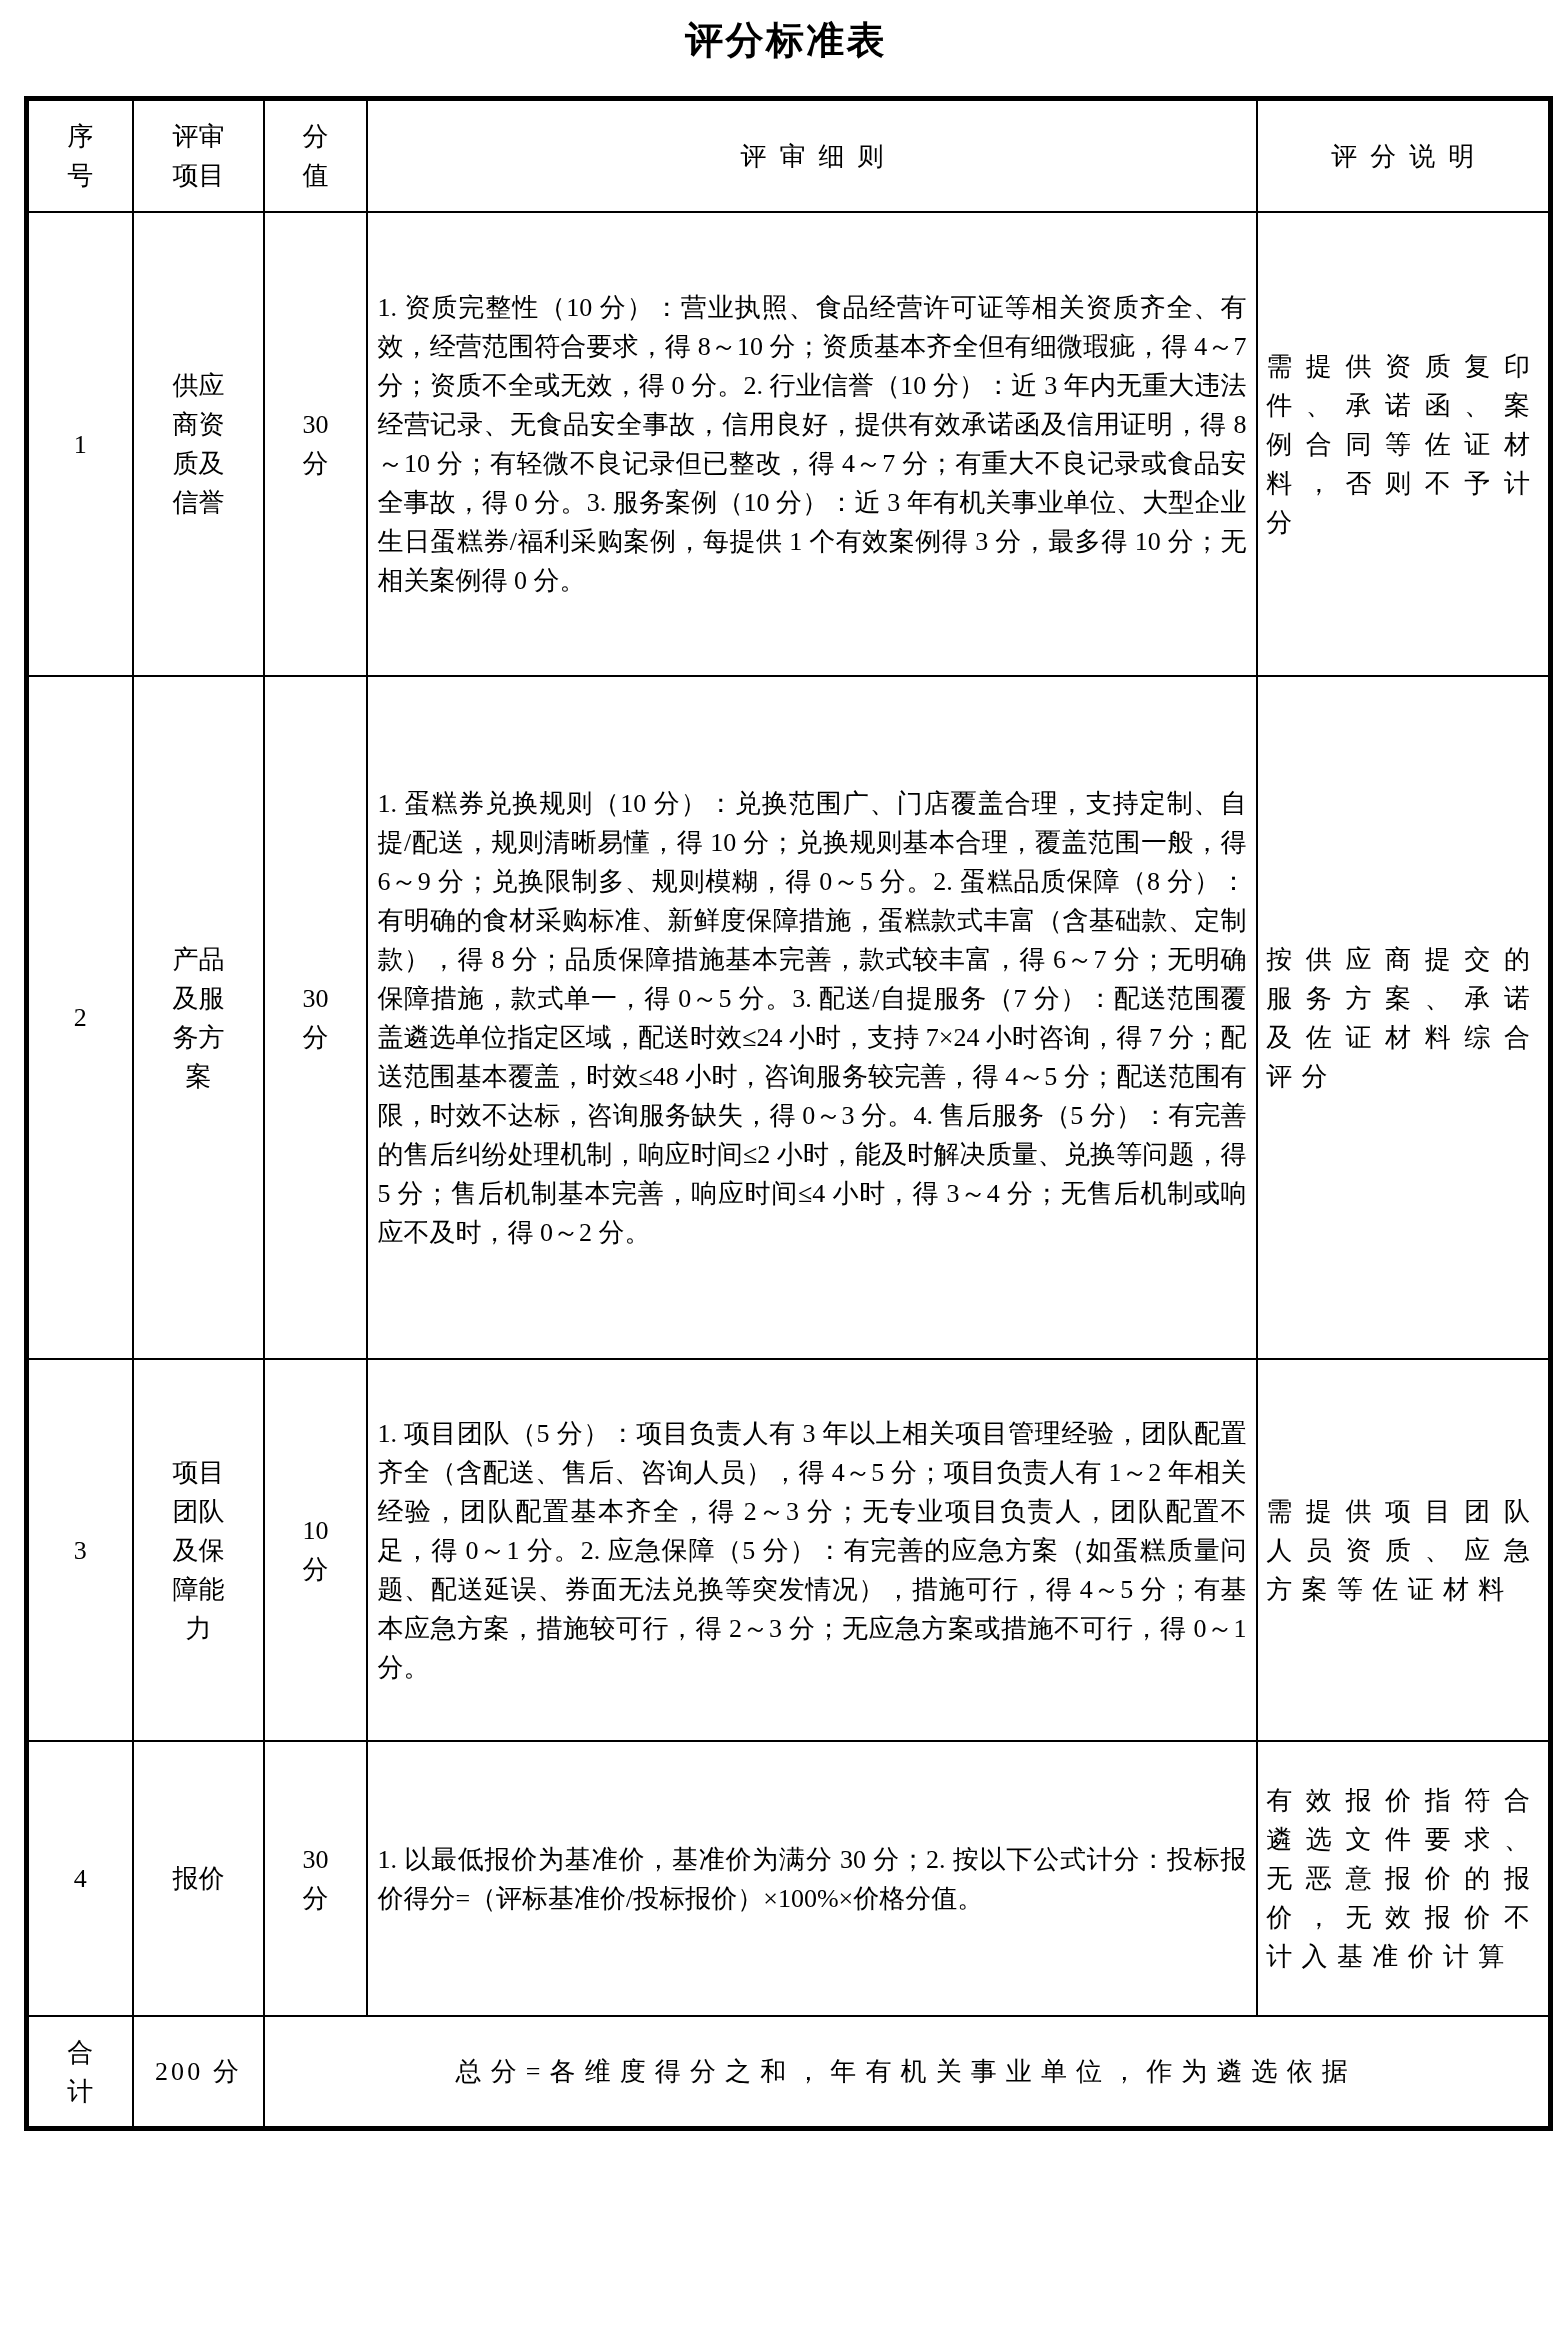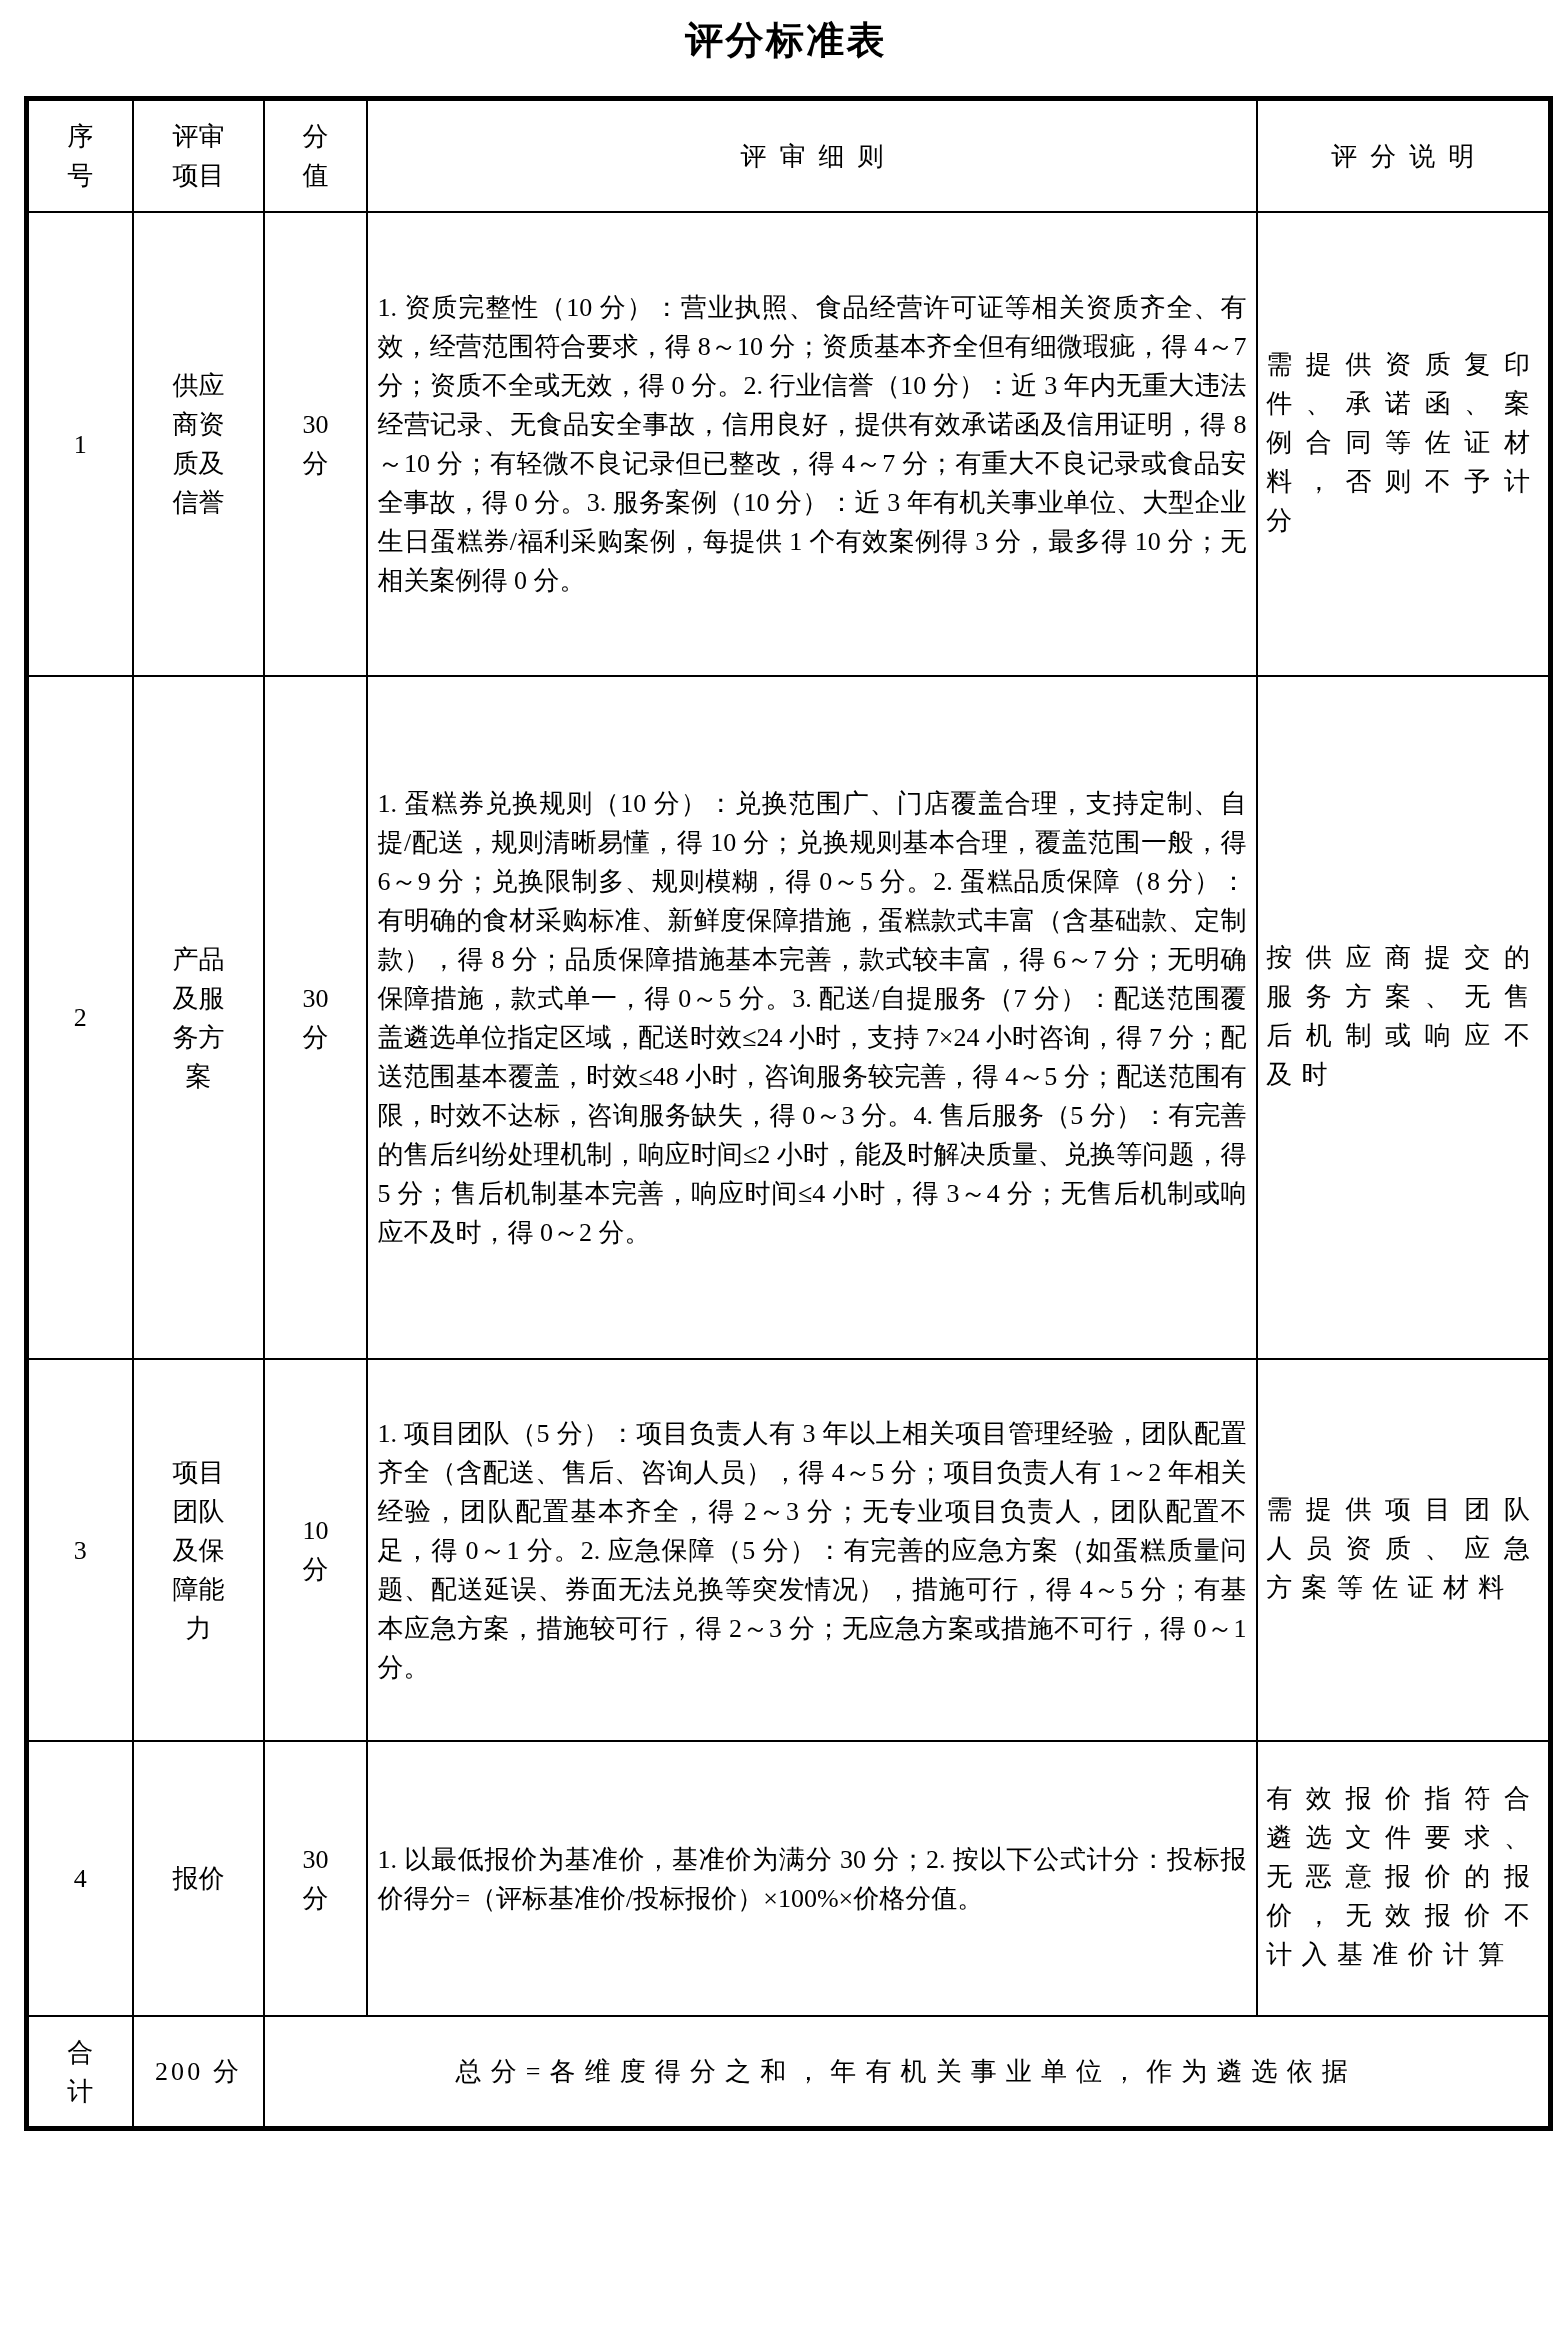--- a/index.html
+++ b/index.html
@@ -54,21 +54,20 @@
 
   td.cell-detail {
     text-align: justify;
     padding: 3.5px 9.4px;
     border-radius: 9px;
   }
   td.cell-note {
     text-align: justify;
     letter-spacing: 0.36em;
     padding: 3.5px 8.2px;
-    font-family: Liberation Mono, monospace;
   }
   td.cell-total-detail {
     text-align: center;
     letter-spacing: 0.35em;
   }
   td.cell-total-score {
     text-align: center;
     letter-spacing: 0.12em;
   }
   .footnote {
@@ -121,21 +120,21 @@
 
       <tr class="row-2">
         <td class="cell-center">2</td>
         <td class="cell-center v-wrap">产品
 及服
 务方
 案</td>
         <td class="cell-center v-wrap">30
 分</td>
         <td class="cell-detail">1.  蛋糕券兑换规则（10 分）：兑换范围广、门店覆盖合理，支持定制、自提/配送，规则清晰易懂，得 10 分；兑换规则基本合理，覆盖范围一般，得 6～9 分；兑换限制多、规则模糊，得 0～5 分。2.  蛋糕品质保障（8 分）：有明确的食材采购标准、新鲜度保障措施，蛋糕款式丰富（含基础款、定制款），得 8 分；品质保障措施基本完善，款式较丰富，得 6～7 分；无明确保障措施，款式单一，得 0～5 分。3.  配送/自提服务（7 分）：配送范围覆盖遴选单位指定区域，配送时效≤24 小时，支持 7×24 小时咨询，得 7 分；配送范围基本覆盖，时效≤48 小时，咨询服务较完善，得 4～5 分；配送范围有限，时效不达标，咨询服务缺失，得 0～3 分。4.  售后服务（5 分）：有完善的售后纠纷处理机制，响应时间≤2 小时，能及时解决质量、兑换等问题，得 5 分；售后机制基本完善，响应时间≤4 小时，得 3～4 分；无售后机制或响应不及时，得 0～2 分。</td>
-        <td class="cell-note">按供应商提交的服务方案、无售后机制或响应不及时</td>
+        <td class="cell-note">按供应商提交的服务方案、承诺及佐证材料综合评分</td>
       </tr>
 
       <tr class="row-3">
         <td class="cell-center">3</td>
         <td class="cell-center v-wrap">项目
 团队
 及保
 障能
 力</td>
         <td class="cell-center v-wrap">10

